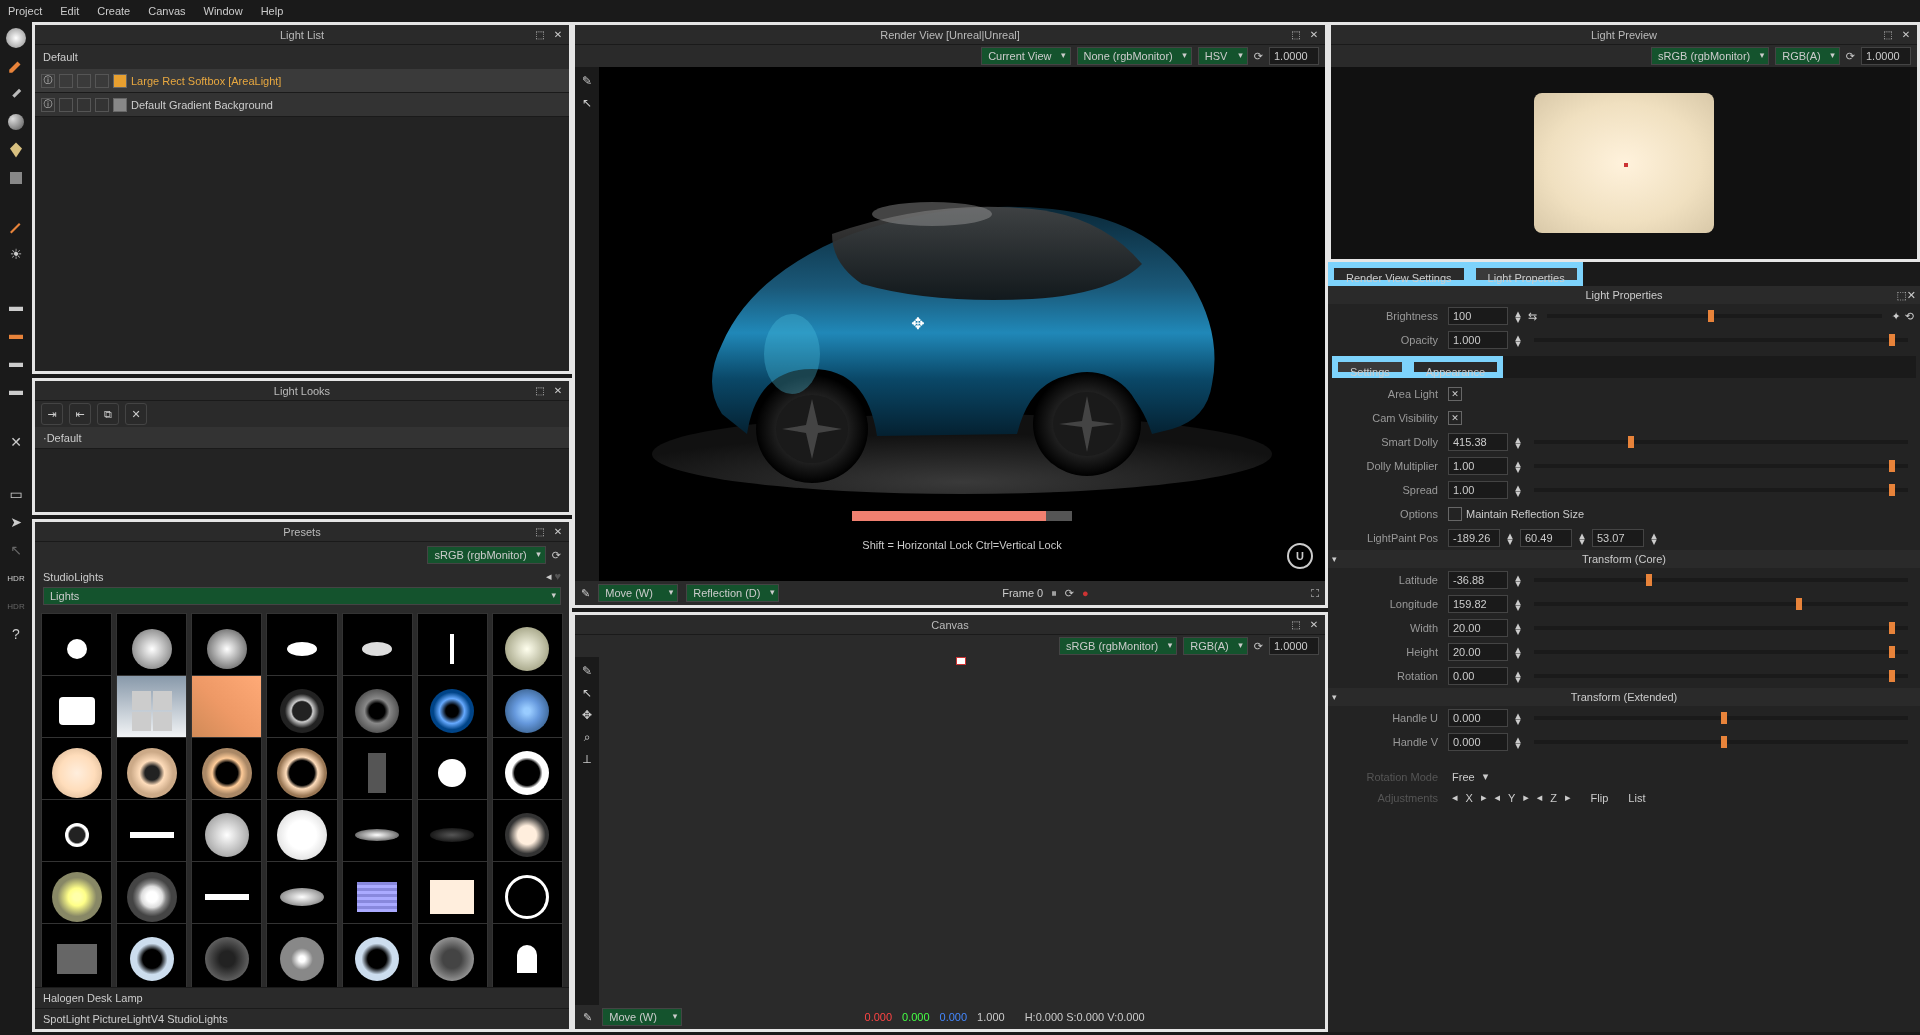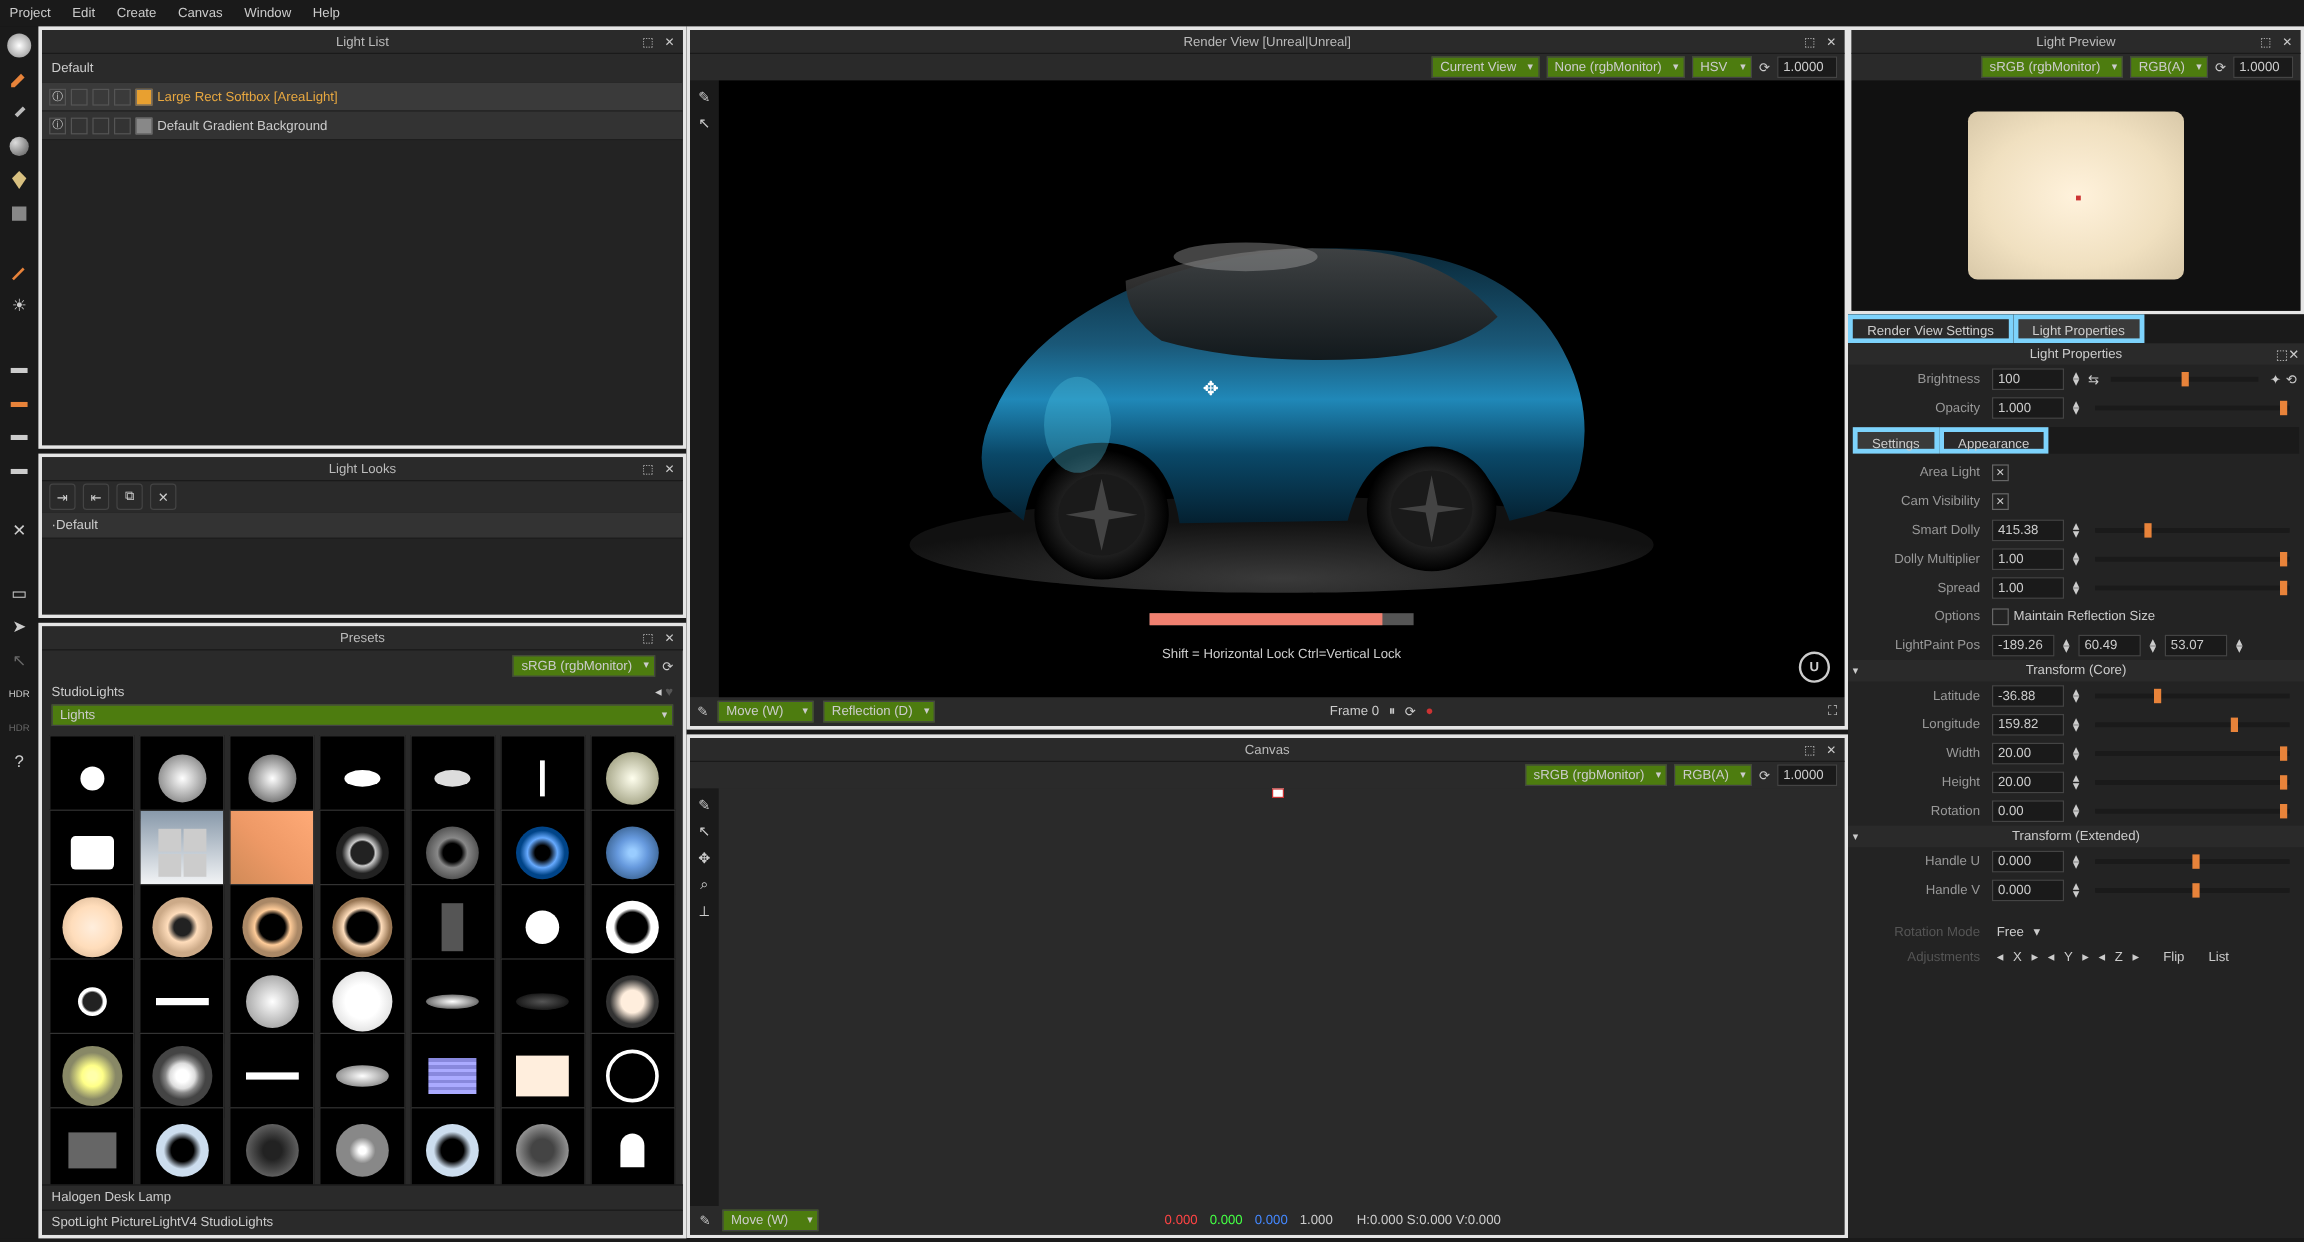--- a/index.html
+++ b/index.html
@@ -20,41 +20,41 @@
 .panel-body{flex:1;overflow:hidden;background:#232323}
 .light-list-row{background:#333;border-bottom:1px solid #1a1a1a;display:flex;align-items:center;padding:2px 6px;height:24px;gap:4px}
 .light-list-row.sel{background:#3a3a3a}
 .light-list-row .swatch{width:14px;height:14px;border:1px solid #666}
 .light-list-row .icon-btn{width:14px;height:14px;border:1px solid #555;display:flex;align-items:center;justify-content:center;font-size:9px}
 .default-row{height:24px;background:#2a2a2a;display:flex;align-items:center;padding:0 8px}
 .looks-toolbar{height:26px;display:flex;align-items:center;gap:6px;padding:0 6px;background:#2a2a2a}
 .looks-toolbar .tbtn{width:22px;height:22px;border:1px solid #444;border-radius:3px;display:flex;align-items:center;justify-content:center;font-size:11px}
 .looks-row{height:22px;background:#333;display:flex;align-items:center;padding:0 8px;border-bottom:1px solid #1a1a1a}
 .presets-top{display:flex;justify-content:flex-end;padding:4px 8px;align-items:center}
-.dropdown{background:#4d7c0f;border:1px solid #444;padding:2px 18px 2px 6px;position:relative;min-width:80px;cursor:pointer}
+.dropdown{background:#14532d;border:1px solid #444;padding:2px 18px 2px 6px;position:relative;min-width:80px;cursor:pointer}
 .dropdown::after{content:"▾";position:absolute;right:4px;top:2px;font-size:9px}
 .presets-cat{display:flex;align-items:center;justify-content:space-between;padding:2px 8px}
 .presets-grid{display:grid;grid-template-columns:repeat(7,1fr);gap:4px;padding:6px;overflow-y:auto;height:380px}
 .preset-thumb{aspect-ratio:1;background:#000;border:1px solid #333;display:flex;align-items:center;justify-content:center;overflow:hidden}
 .preset-footer{background:#2a2a2a;padding:4px 8px;border-top:1px solid #1a1a1a}
-.col-center{width:968px;display:flex;flex-direction:column;gap:4px}
+.col-center{width:756px;display:flex;flex-direction:column;gap:4px}
 .render-topbar{height:22px;background:#2a2a2a;display:flex;align-items:center;justify-content:flex-end;gap:6px;padding:0 6px}
 .viewport{flex:1;background:#000;position:relative;display:flex;align-items:center;justify-content:center}
 .viewtools{width:24px;background:#1a1a1a;display:flex;flex-direction:column;gap:2px;padding-top:4px;align-items:center}
 .viewtools .vt{width:20px;height:20px;display:flex;align-items:center;justify-content:center;font-size:12px}
 .render-controls{height:24px;background:#2a2a2a;display:flex;align-items:center;gap:8px;padding:0 6px}
 .canvas-panel{height:420px;display:flex;flex-direction:column}
 .canvas-view{flex:1;background:linear-gradient(180deg,#555 0%,#888 60%,#aaa 100%);position:relative}
 .canvas-topbar{height:22px;background:#2a2a2a;display:flex;align-items:center;justify-content:flex-end;gap:6px;padding:0 6px}
 .col-right{flex:1;display:flex;flex-direction:column;gap:0;background:#1a1a1a}
 .light-preview{height:240px;display:flex;flex-direction:column}
 .preview-img{flex:1;background:#111;display:flex;align-items:center;justify-content:center}
 .softbox-preview{width:180px;height:140px;background:radial-gradient(ellipse at center,#fff2dc 0%,#f0e0c0 60%,#d8c8a8 100%);border-radius:8px;position:relative}
 .tabs{height:24px;display:flex;gap:0;background:#1a1a1a}
-.tab{padding:4px 12px;background:#2a2a2a;border:4px solid #7dd3fc;cursor:pointer}
+.tab{padding:4px 12px;background:#2a2a2a;border:6px solid #7dd3fc;cursor:pointer}
 .tab.active{background:#3a3a3a}
 .prop-panel{flex:1;overflow-y:auto;background:#232323}
 .prop-row{display:flex;align-items:center;height:24px;padding:0 6px;gap:4px}
 .prop-label{width:110px;text-align:right;padding-right:6px;color:#999}
 .prop-input{background:#1a1a1a;border:1px solid #444;padding:2px 4px;color:#ccc;width:60px}
 .prop-input.wide{width:200px}
 .spinner{width:12px;display:flex;flex-direction:column;font-size:6px;line-height:6px}
 .spinner span{cursor:pointer;text-align:center}
 .slider-track{flex:1;height:4px;background:#1a1a1a;position:relative;margin:0 6px}
 .slider-handle{position:absolute;width:6px;height:12px;background:#e8833a;top:-4px}

